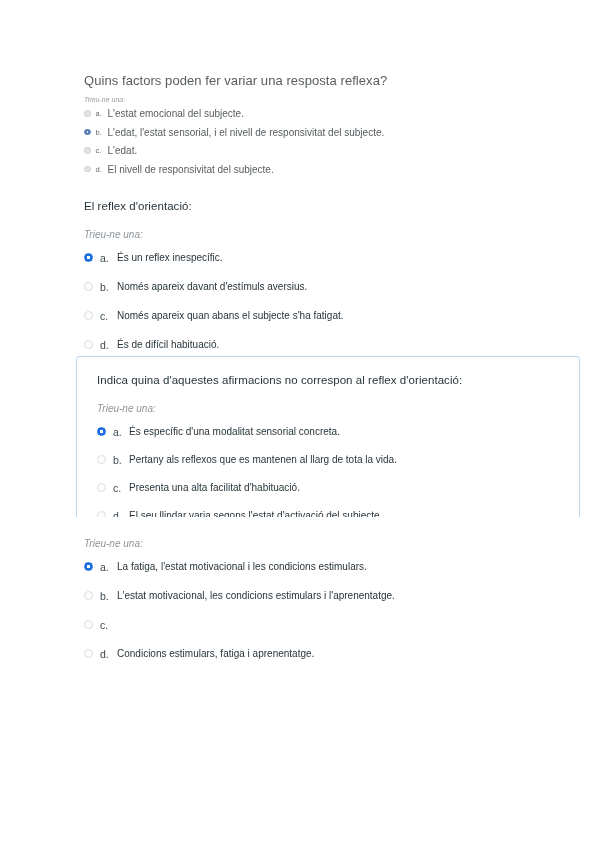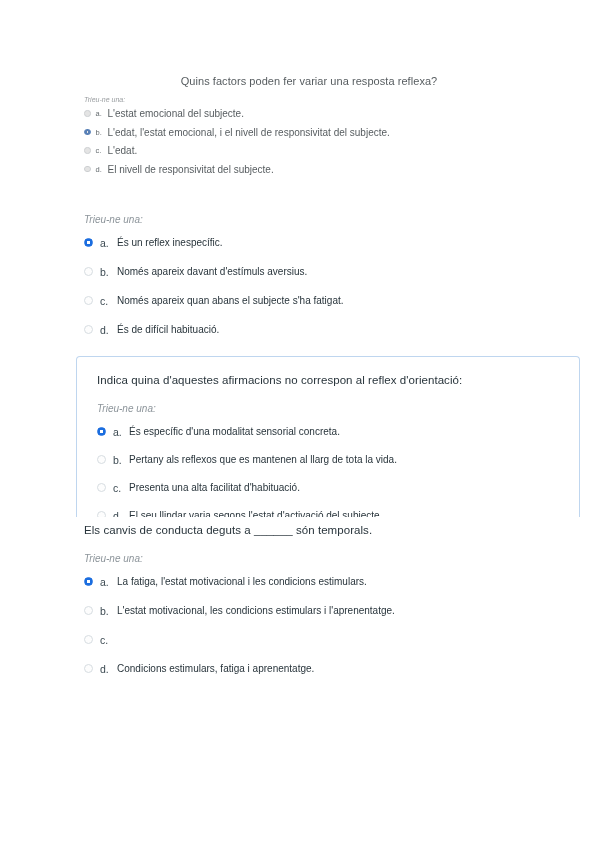--- a/index.html
+++ b/index.html
@@ -77,21 +77,21 @@
     font-size: 10px;
     line-height: 14px;
     color: #28343b;
   }
 
   
   .blurred {
     filter: blur(0.55px) contrast(0.78) saturate(0.7);
     opacity: 0.88;
   }
-  .blurred .q-text { font-size: 11px; line-height: 10px; text-align: center; }
+  .blurred .q-text { font-size: 13px; line-height: 10px; }
   .blurred .q-prompt { font-size: 7px; line-height: 9px; margin-top: 9px; }
   .blurred .answers { margin-top: 5px; }
   .blurred .answer { margin-bottom: 8.5px; min-height: 10px; }
   .blurred .radio { width: 6.5px; height: 6.5px; margin-right: 5px; margin-top: 1px; }
   .blurred .radio.checked {
     background: radial-gradient(circle at 50% 50%, #ffffff 0 1px, #1b6ddf 1.1px 100%);
   }
   .blurred .a-letter { width: 12px; font-size: 7.5px; line-height: 10px; }
   .blurred .a-text { font-size: 10px; line-height: 10px; }
 
@@ -128,36 +128,37 @@
     <div class="q-prompt">Trieu-ne una:</div>
     <div class="answers">
       <div class="answer">
         <span class="radio"></span>
         <span class="a-letter">a.</span>
         <span class="a-text">L'estat emocional del subjecte.</span>
       </div>
       <div class="answer">
         <span class="radio checked"></span>
         <span class="a-letter">b.</span>
-        <span class="a-text">L'edat, l'estat emocional, i el nivell de responsivitat del subjecte.</span>
+        <span class="a-text">L'edat, l'estat sensorial, i el nivell de responsivitat del subjecte.</span>
       </div>
       <div class="answer">
         <span class="radio"></span>
         <span class="a-letter">c.</span>
         <span class="a-text">L'edat.</span>
       </div>
       <div class="answer">
         <span class="radio"></span>
         <span class="a-letter">d.</span>
         <span class="a-text">El nivell de responsivitat del subjecte.</span>
       </div>
     </div>
   </div>
 
   <div class="question" style="top:199px;">
+    <div class="q-text">El reflex d'orientació:</div>
     <div class="q-prompt">Trieu-ne una:</div>
     <div class="answers">
       <div class="answer">
         <span class="radio checked"></span>
         <span class="a-letter">a.</span>
         <span class="a-text">És un reflex inespecífic.</span>
       </div>
       <div class="answer">
         <span class="radio"></span>
         <span class="a-letter">b.</span>
@@ -199,21 +200,20 @@
         <div class="answer">
           <span class="radio"></span>
           <span class="a-letter">d.</span>
           <span class="a-text">El seu llindar varia segons l'estat d'activació del subjecte</span>
         </div>
       </div>
     </div>
   </div>
 
   <div class="question" style="top:523px;">
-    <div class="q-text">Els canvis de conducta deguts a ______ són temporals.</div>
     <div class="q-prompt">Trieu-ne una:</div>
     <div class="answers">
       <div class="answer">
         <span class="radio checked"></span>
         <span class="a-letter">a.</span>
         <span class="a-text">La fatiga, l'estat motivacional i les condicions estimulars.</span>
       </div>
       <div class="answer">
         <span class="radio"></span>
         <span class="a-letter">b.</span>

